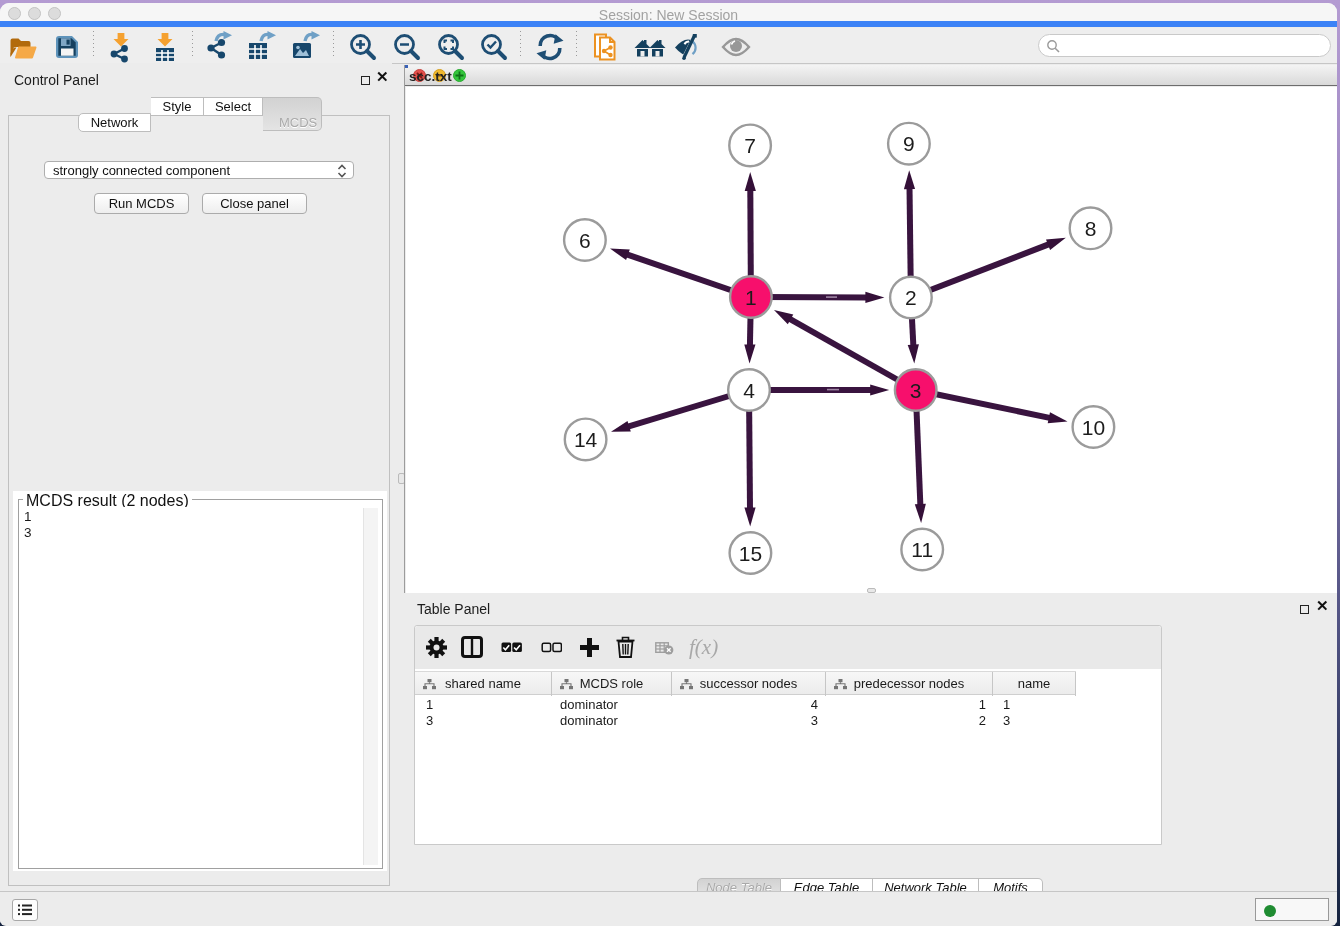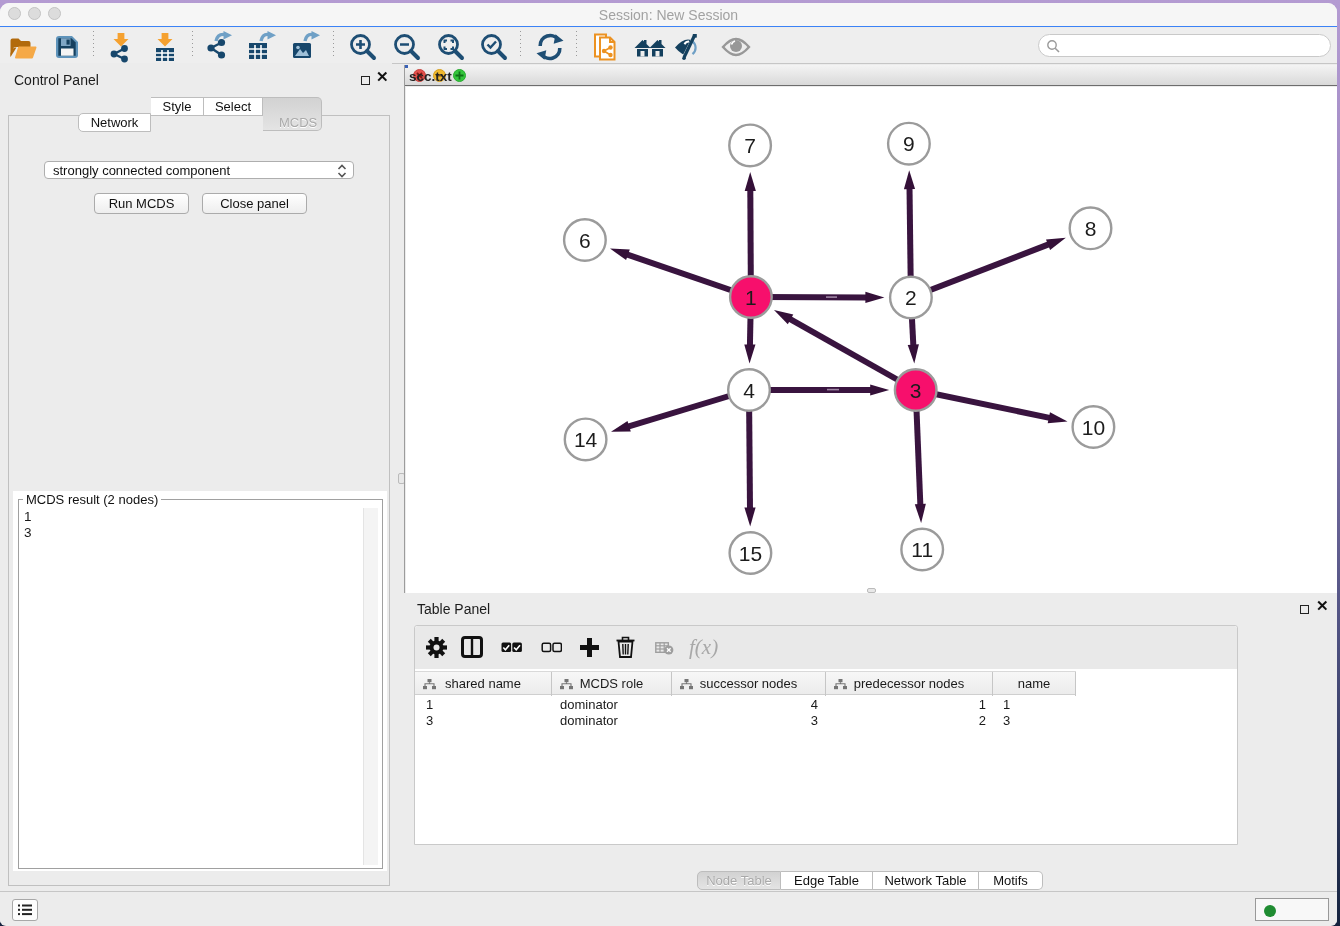--- a/index.html
+++ b/index.html
@@ -1,21 +1,21 @@
 <!DOCTYPE html>
 <html><head>
 <meta charset="utf-8">
 <style>
 * { margin:0; padding:0; box-sizing:border-box; }
 html,body { width:1340px; height:926px; overflow:hidden; }
 body { font-family:"Liberation Sans", sans-serif; background:linear-gradient(#b49bd2 0%, #9a86c0 30%, #4c4f7e 70%, #14223e 100%); position:relative; }
 #app { position:absolute; left:0; top:3px; width:1337px; height:923px; background:#ececec; border-radius:9px 9px 6px 6px; overflow:hidden; }
 .abs { position:absolute; }
 
-#titlebar { position:absolute; left:0; top:0; width:1337px; height:24px; background:#f6f6f6; border-bottom:1px solid #3b82f6; }
+#titlebar { position:absolute; left:0; top:0; width:1337px; height:24px; background:#f6f6f6; border-bottom:6px solid #3b82f6; }
 .tl { position:absolute; top:4px; width:13px; height:13px; border-radius:50%; background:#dcdcdc; border:1px solid #c3c3c3; }
 #wintitle { position:absolute; top:4px; left:0; width:1337px; text-align:center; font-size:14px; color:#a2a2a2; }
 
 #toolbar { position:absolute; left:0; top:25px; width:1337px; height:36px; background:#eeeeee; border-bottom:1px solid #c6c6c6; }
 .ticon { position:absolute; top:3px; }
 .tsep { position:absolute; top:3px; width:1px; height:28px; background-image:linear-gradient(#9a9a9a 30%, transparent 30%); background-size:1px 4px; }
 #searchbox { position:absolute; left:1038px; top:6px; width:293px; height:23px; background:#fff; border:1px solid #c9c9c9; border-radius:12px; }
 
 #cpanel { position:absolute; left:0; top:60px; width:392px; height:828px; background:#ececec; }
 .ptitle { font-size:14px; color:#1c1c1c; }
@@ -216,21 +216,21 @@
     <div class="abs" style="left:44px; top:98px; width:310px; height:18px; background:#fff; border:1px solid #aeaeae; border-radius:4px; font-size:13px; line-height:17px; padding-left:8px; color:#111;">strongly connected component
       <svg style="position:absolute; right:6px; top:2px;" width="10" height="14" viewBox="0 0 10 14">
         <path d="M1.5,5 L5,1.5 L8.5,5" fill="none" stroke="#555" stroke-width="1.6"></path>
         <path d="M1.5,9 L5,12.5 L8.5,9" fill="none" stroke="#555" stroke-width="1.6"></path>
       </svg>
     </div>
     <div class="wbtn" style="left:94px; top:130px; width:95px; line-height:20px;">Run MCDS</div>
     <div class="wbtn" style="left:202px; top:130px; width:105px; line-height:20px;">Close panel</div>
     <div class="abs" style="left:13px; top:428px; width:374px; height:380px; background:#fff;">
       <div class="abs" style="left:5px; top:8px; width:365px; height:370px; border:1px solid #a0a0a0;"></div>
-      <span class="abs" style="left:10px; top:1px; background:#fff; padding:0 3px; font-size:13px; color:#111;">MCDS result (2 nodes)</span>
+      <span class="abs" style="left:10px; top:1px; background:#fff; padding:0 3px; font-size:16px; color:#111;">MCDS result (2 nodes)</span>
       <div class="abs" style="left:8px; top:16px; width:358px; height:359px; background:#fff; font-size:13.5px; color:#1a1a1a; padding:2px 0 0 3px; line-height:15.5px;">1<br>3</div>
       <div class="abs" style="left:350px; top:17px; width:15px; height:357px; background:#f4f4f4; border-left:1px solid #e4e4e4;"></div>
     </div>
   </div>
   <div class="abs" style="left:398px; top:470px; width:7px; height:11px; background:#e8e8e8; border:1px solid #bbb; border-radius:2px;"></div>
   <div id="netwin">
     <div id="nettitle">
       <div class="mac" style="left:8px; background:#e3504b; border:1px solid #c94540;">
           <svg width="11" height="11" viewBox="0 0 11 11" style="position:absolute;left:0;top:0;">
             <path d="M3,3 L8,8 M8,3 L3,8" stroke="#7e1a14" stroke-width="1.8"></path>
@@ -314,21 +314,21 @@
           <text x="344.4" y="473.5">15</text>
         </g>
       </svg>
       <div style="position:absolute; left:461px; top:501px; width:9px; height:5px; background:#e8e8e8; border:1px solid #bbb; border-radius:2px;"></div>
     </div>
   </div>
   <div id="tpanel">
     <div class="ptitle abs" style="left:12px; top:4px;">Table Panel</div>
     <div class="abs" style="left:895px; top:8px; width:9px; height:9px; border:1.6px solid #222;"></div>
     <div class="abs" style="left:911px; top:0px; font-size:15px; font-weight:bold; color:#111;">✕</div>
-    <div class="abs" style="left:9px; top:28px; width:824px; height:220px; border:1px solid #c9c9c9; background:#fff; border-radius:3px 3px 0 0;">
+    <div class="abs" style="left:9px; top:28px; width:748px; height:220px; border:1px solid #c9c9c9; background:#fff; border-radius:3px 3px 0 0;">
       <div style="position:absolute; left:0; top:0; width:100%; height:43px; background:#e9e9e9; border-radius:3px 3px 0 0;"></div>
       <svg style="position:absolute; left:11px; top:11px;" width="21" height="21" viewBox="0 0 21 21">
         <g fill="#111">
           <circle cx="10.5" cy="10.5" r="7"></circle>
           <g>
             <rect x="8.4" y="0" width="4.2" height="4"></rect>
               <rect x="8.4" y="17" width="4.2" height="4"></rect>
             <rect x="0" y="8.4" width="4" height="4.2"></rect>
               <rect x="17" y="8.4" width="4" height="4.2"></rect>
             <g transform="rotate(45 10.5 10.5)">
@@ -427,21 +427,21 @@
         <span style="position:absolute; left:588px;">1</span>
       </div>
       <div class="trow" style="top:87px;">
         <span style="position:absolute; left:11px;">3</span>
         <span style="position:absolute; left:145px;">dominator</span>
         <span style="position:absolute; left:257px; width:146px; text-align:right;">3</span>
         <span style="position:absolute; left:411px; width:160px; text-align:right;">2</span>
         <span style="position:absolute; left:588px;">3</span>
       </div>
     </div>
-    <div class="tabrow" style="left:292px; top:274px;">
+    <div class="tabrow" style="left:292px; top:281px;font-style:italic;">
       <div class="tab first sel" style="width:84px; padding:0;">Node Table</div>
       <div class="tab" style="width:92px; padding:0;">Edge Table</div>
       <div class="tab" style="width:106px; padding:0;">Network Table</div>
       <div class="tab last" style="width:64px; padding:0;">Motifs</div>
     </div>
   </div>
   <div id="statusbar">
     <div class="abs" style="left:12px; top:7px; width:26px; height:22px; background:#fdfdfd; border:1px solid #a8a8a8; border-radius:3px;">
       <svg style="position:absolute;left:5px;top:4px;" width="14" height="12" viewBox="0 0 14 12">
         <g fill="#222">

